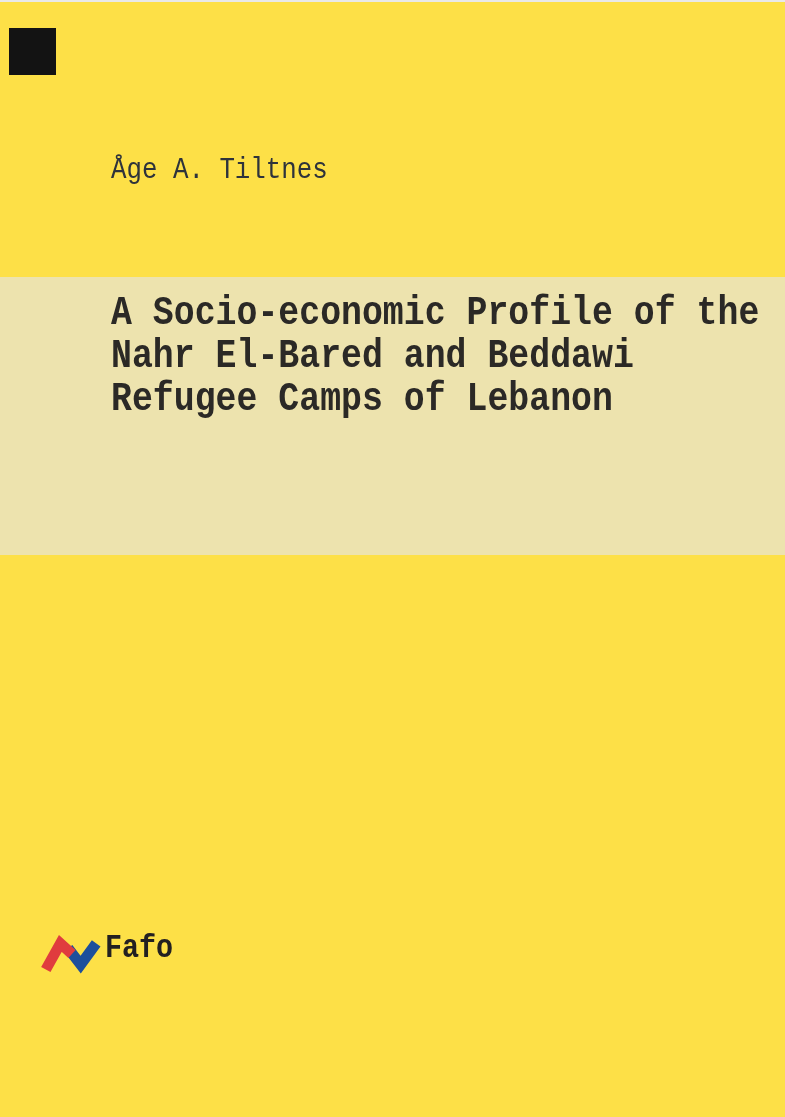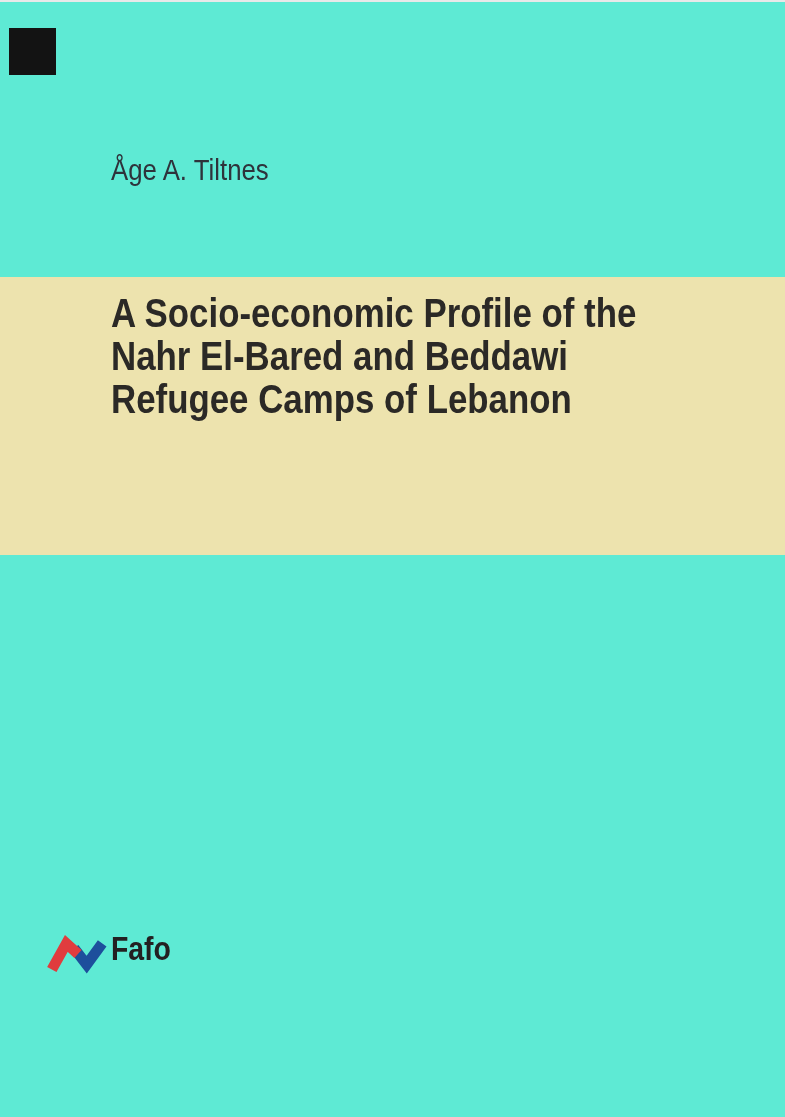--- a/index.html
+++ b/index.html
@@ -10,21 +10,22 @@
   body {
     width: 785px;
     height: 1117px;
     position: relative;
     overflow: hidden;
     font-family: "Liberation Sans", "DejaVu Sans", sans-serif;
   }
   .page {
     position: absolute;
     inset: 0;
-    background: #5eead4;
+    background: #fde047;
+    font-family: Liberation Mono, monospace;
   }
   .top-hairline {
     position: absolute;
     left: 0; top: 0;
     width: 785px; height: 2px;
     background: #e9e9e9;
   }
   .corner-square {
     position: absolute;
     left: 9px; top: 28px;
@@ -70,21 +71,21 @@
     font-size: 27px;
     font-weight: 700;
     color: #2b2926;
     line-height: 32px;
     white-space: nowrap;
     transform: scaleX(0.86);
     transform-origin: left top;
   }
   .logo {
     position: absolute;
-    left: 46px; top: 933px;
+    left: 40px; top: 933px;
     display: flex;
     align-items: flex-start;
   }
   .logo-mark {
     width: 62px;
     height: 44px;
     display: block;
   }
   .logo-text {
     font-size: 33px;

